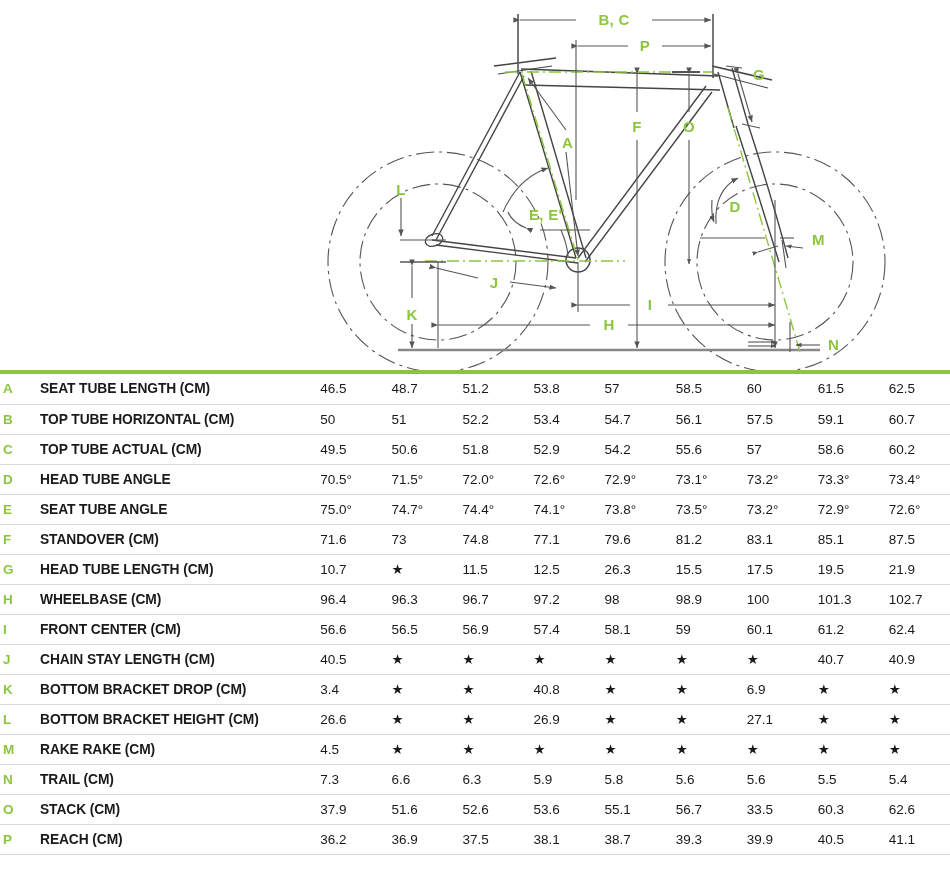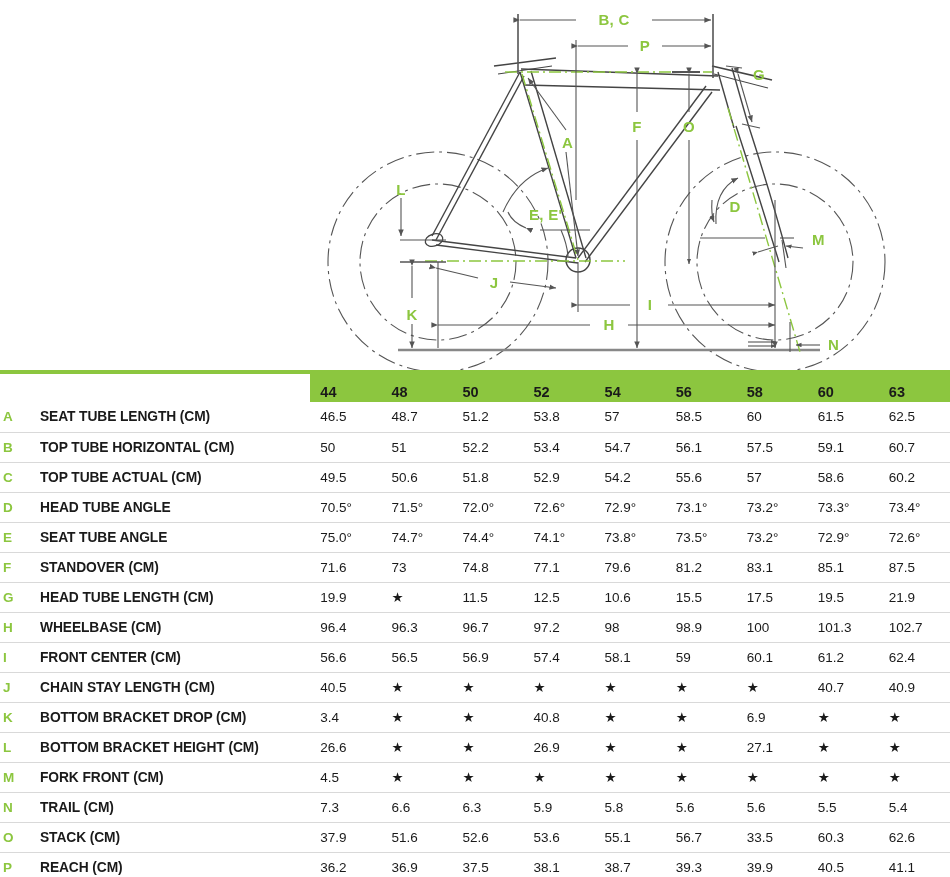--- a/index.html
+++ b/index.html
@@ -271,32 +271,20 @@
         <col class="c-size">
         <col class="c-size">
       <col class="c-size">
         <col class="c-size">
         <col class="c-size">
     </colgroup>
     <thead>
       <tr class="topline">
         <td colspan="11"></td>
       </tr>
-      <tr>
-        <th class="hdr-blank" colspan="2"></th>
-        <th class="hdr-size">44</th>
-        <th class="hdr-size">48</th>
-        <th class="hdr-size">50</th>
-        <th class="hdr-size">52</th>
-        <th class="hdr-size">54</th>
-        <th class="hdr-size">56</th>
-        <th class="hdr-size">58</th>
-        <th class="hdr-size">60</th>
-        <th class="hdr-size">63</th>
-      </tr>
     </thead>
     <tbody id="tbody">
         <tr>
           <td class="letter">A</td>
           <td class="rowname">SEAT TUBE LENGTH (CM)</td>
           <td class="val">46.5</td>
           <td class="val">48.7</td>
           <td class="val">51.2</td>
           <td class="val">53.8</td>
           <td class="val">57</td>
@@ -366,25 +354,25 @@
           <td class="val">77.1</td>
           <td class="val">79.6</td>
           <td class="val">81.2</td>
           <td class="val">83.1</td>
           <td class="val">85.1</td>
           <td class="val">87.5</td>
         </tr>
         <tr>
           <td class="letter">G</td>
           <td class="rowname">HEAD TUBE LENGTH (CM)</td>
-          <td class="val">19.9</td>
+          <td class="val">10.7</td>
           <td class="val star">★</td>
           <td class="val">11.5</td>
           <td class="val">12.5</td>
-          <td class="val">10.6</td>
+          <td class="val">26.3</td>
           <td class="val">15.5</td>
           <td class="val">17.5</td>
           <td class="val">19.5</td>
           <td class="val">21.9</td>
         </tr>
         <tr>
           <td class="letter">H</td>
           <td class="rowname">WHEELBASE (CM)</td>
           <td class="val">96.4</td>
           <td class="val">96.3</td>
@@ -443,21 +431,21 @@
           <td class="val star">★</td>
           <td class="val">26.9</td>
           <td class="val star">★</td>
           <td class="val star">★</td>
           <td class="val">27.1</td>
           <td class="val star">★</td>
           <td class="val star">★</td>
         </tr>
         <tr>
           <td class="letter">M</td>
-          <td class="rowname">FORK FRONT (CM)</td>
+          <td class="rowname">RAKE RAKE (CM)</td>
           <td class="val">4.5</td>
           <td class="val star">★</td>
           <td class="val star">★</td>
           <td class="val star">★</td>
           <td class="val star">★</td>
           <td class="val star">★</td>
           <td class="val star">★</td>
           <td class="val star">★</td>
           <td class="val star">★</td>
         </tr>

